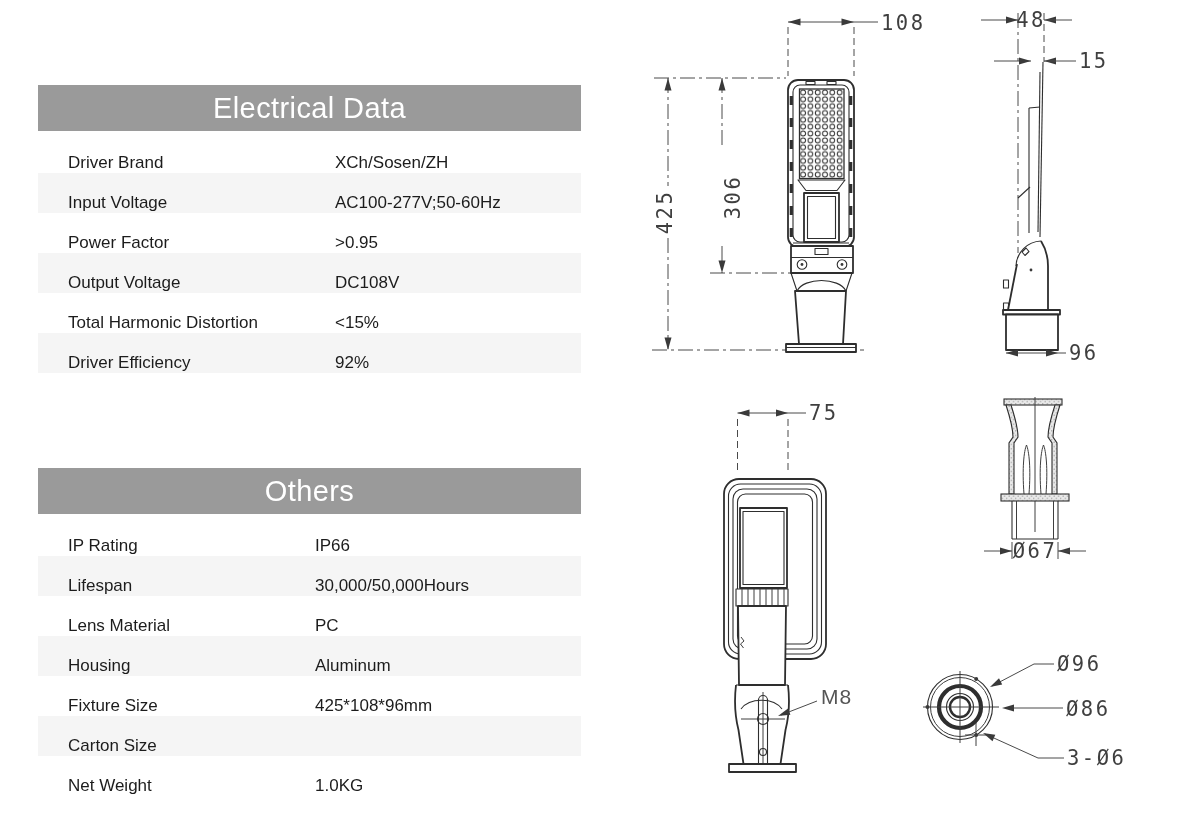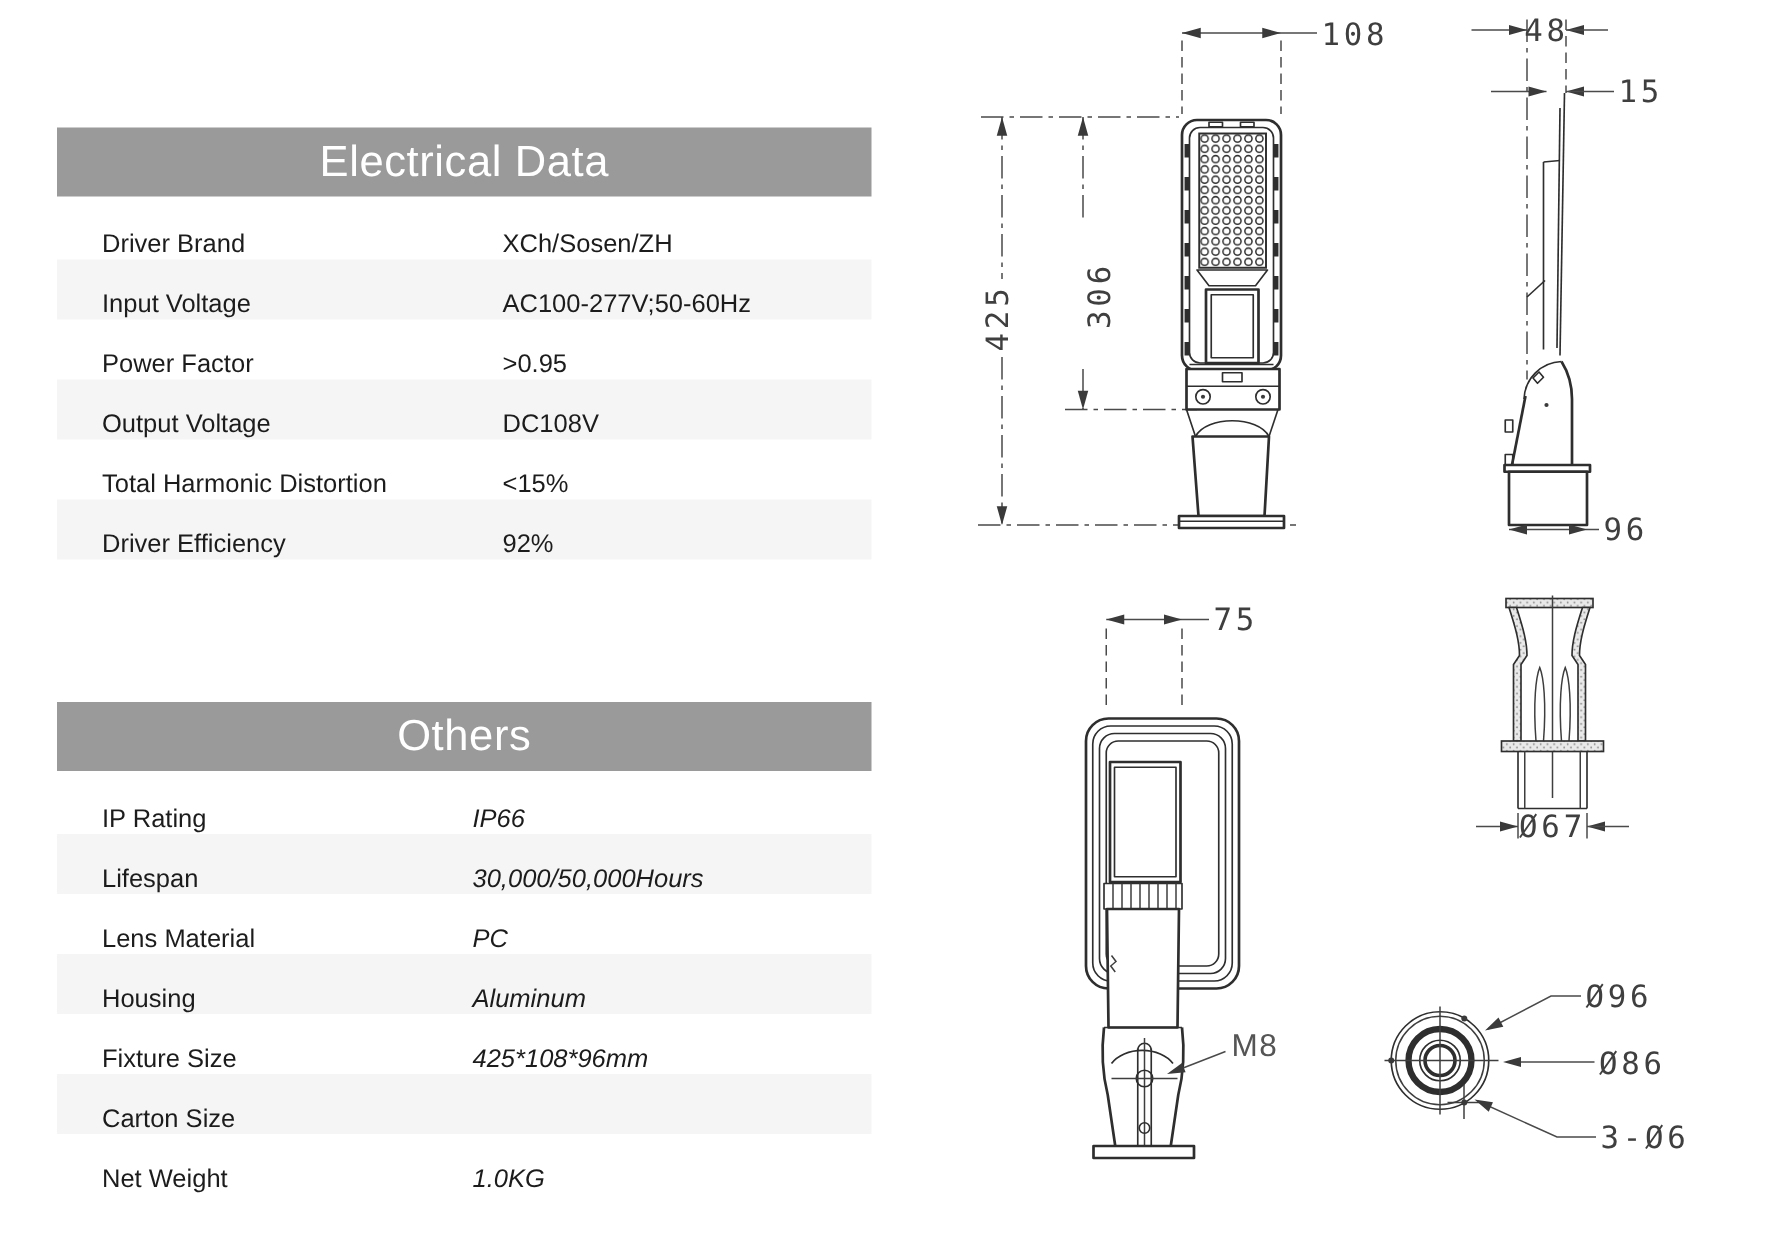--- a/index.html
+++ b/index.html
@@ -7,21 +7,21 @@
         font-family:"Liberation Sans",sans-serif;color:#1c1c1c;}
   
   .spec-table{position:absolute;width:543px;}
   .spec-header{height:46px;background:#9a9a9a;color:#ffffff;display:flex;align-items:center;
                box-sizing:border-box;font-size:29px;letter-spacing:.4px;justify-content:center;}
   .rows{margin-top:2px;}
   .row{position:relative;height:40px;display:flex;align-items:flex-end;font-size:17px;}
   .row:nth-child(even){background:#f5f5f5;}
   .row .lbl{padding-left:30px;}
   .row .val{position:absolute;left:297px;}
-  .t2 .row .val{left:277px;font-style:italic;}
+  .t2 .row .val{left:277px;}
   
   svg{position:absolute;left:0;top:0;}
   .ol{fill:none;stroke:#2e2e2e;stroke-width:1.8;stroke-linejoin:round;}
   .il{fill:none;stroke:#2e2e2e;stroke-width:1.1;stroke-linejoin:round;}
   .thin{fill:none;stroke:#3e3e3e;stroke-width:1;}
   .dim{fill:none;stroke:#4a4a4a;stroke-width:1;}
   .dash{stroke-dasharray:7 4;}
   .cdash{stroke-dasharray:15 4 3 4;}
   .arr{fill:#3a3a3a;stroke:none;}
   .wfill{fill:#ffffff;}

